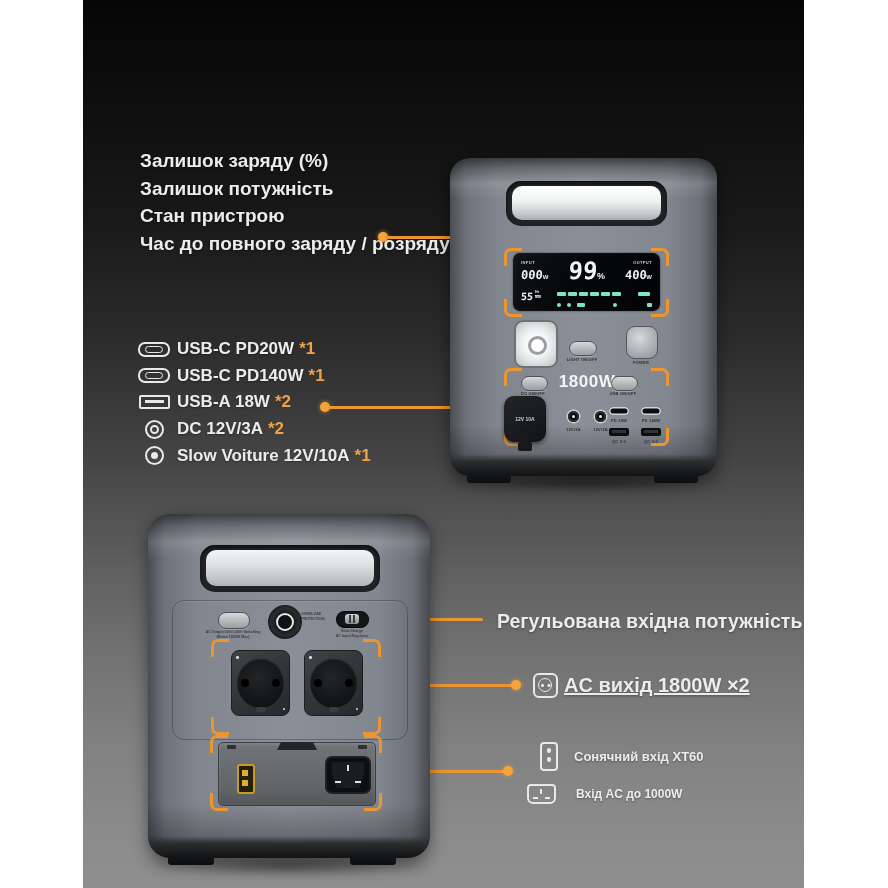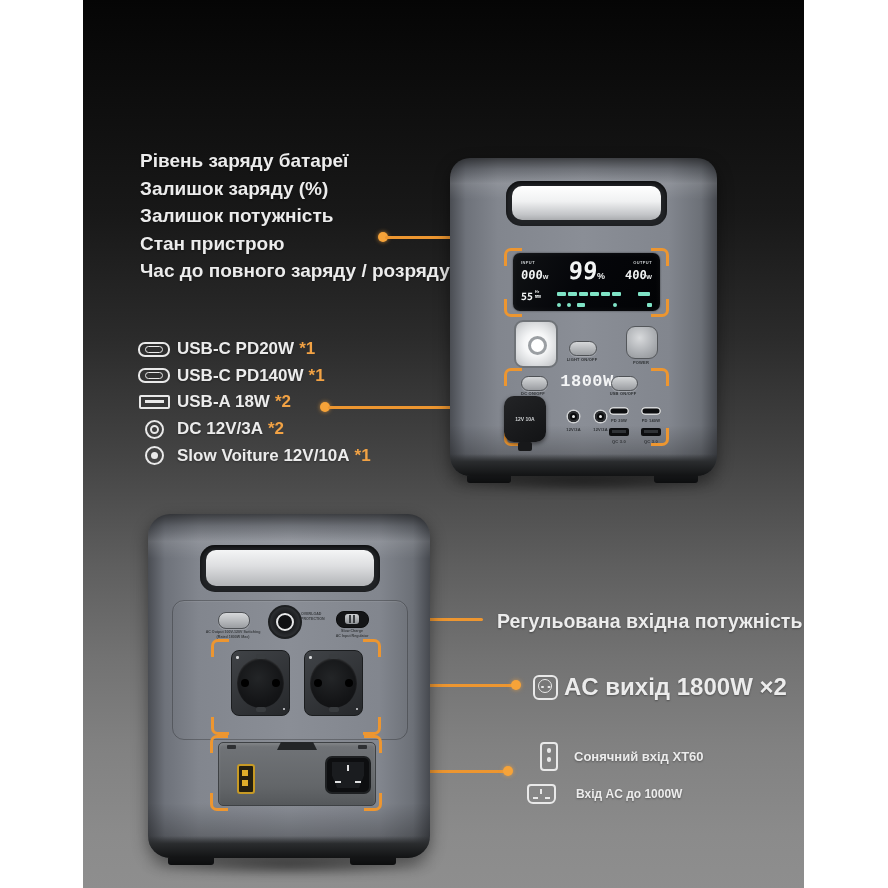--- a/index.html
+++ b/index.html
@@ -127,21 +127,20 @@
   .base{position:absolute;left:0;right:0;bottom:0;height:22px;border-radius:0 0 20px 20px;
     background:linear-gradient(180deg,rgba(20,21,23,0) 0,#2a2c2e 35%,#121314 100%);}
 </style>
 </head>
 <body>
 
 <div id="stage">
 <div id="photo">
 
   <div id="features">
-    <div class="txt">Рівень заряду батареї</div>
     <div class="txt">Залишок заряду (%)</div>
     <div class="txt">Залишок потужність</div>
     <div class="txt">Стан пристрою</div>
     <div class="txt">Час до повного заряду / розряду</div>
   </div>
 
   <div id="ports">
     <div class="prow">
       <span class="pic">
             <span class="ic-usbc">
@@ -258,21 +257,21 @@
       <div class="mlabel" style="left:163px;top:202px;width:56px;">POWER</div>
 
       <div class="brk" style="left:54px;top:210px;width:165px;height:78px;">
         <span class="tl"></span>
             <span class="tr"></span>
         <span class="bl"></span>
             <span class="brc"></span>
       </div>
       <div class="pill" style="left:71px;top:218px;width:25px;height:13px;"></div>
       <div class="mlabel" style="left:58px;top:233px;width:50px;">DC ON/OFF</div>
-      <div style="position:absolute;left:97px;top:214px;width:80px;text-align:center;font-size:17px;font-weight:bold;color:#f3f4f5;letter-spacing:.5px;font-family:Liberation Mono, monospace;">1800W</div>
+      <div style="position:absolute;left:97px;top:214px;width:80px;text-align:center;font-size:17px;font-weight:bold;color:#f3f4f5;letter-spacing:.5px;">1800W</div>
       <div class="pill" style="left:161px;top:218px;width:25px;height:13px;"></div>
       <div class="mlabel" style="left:148px;top:233px;width:50px;">USB ON/OFF</div>
 
       <div class="carcov" style="left:54px;top:238px;width:42px;height:46px;">
         <span>12V 10A</span>
       </div>
       <div class="carstrap" style="left:68px;top:284px;width:14px;height:9px;"></div>
 
       <div class="dcport" style="left:118px;top:253px;">
             <i></i>
@@ -386,21 +385,21 @@
   <div class="cline" style="left:278px;top:770px;width:144px;"></div>
   <div class="cdot" style="left:420px;top:766px;"></div>
 
   <div id="bheading" class="txt">Регульована вхідна потужність</div>
 
   <div class="bitem" style="left:450px;top:673px;">
     <span class="ic-outlet">
           <i></i>
           <b></b>
         </span>
-    <span class="txt" style="font-size:24px;margin-left:6px;">AC вихід 1800W ×2</span>
+    <span class="txt" style="font-size:20px;margin-left:6px;text-decoration:underline;">AC вихід 1800W ×2</span>
   </div>
   <div class="bitem" style="left:457px;top:742px;">
     <span class="ic-xt60">
           <i></i>
         </span>
     <span class="txt" style="font-size:13px;margin-left:16px;">Сонячний вхід XT60</span>
   </div>
   <div class="bitem" style="left:444px;top:784px;">
     <span class="ic-acplug">
           <i></i>

